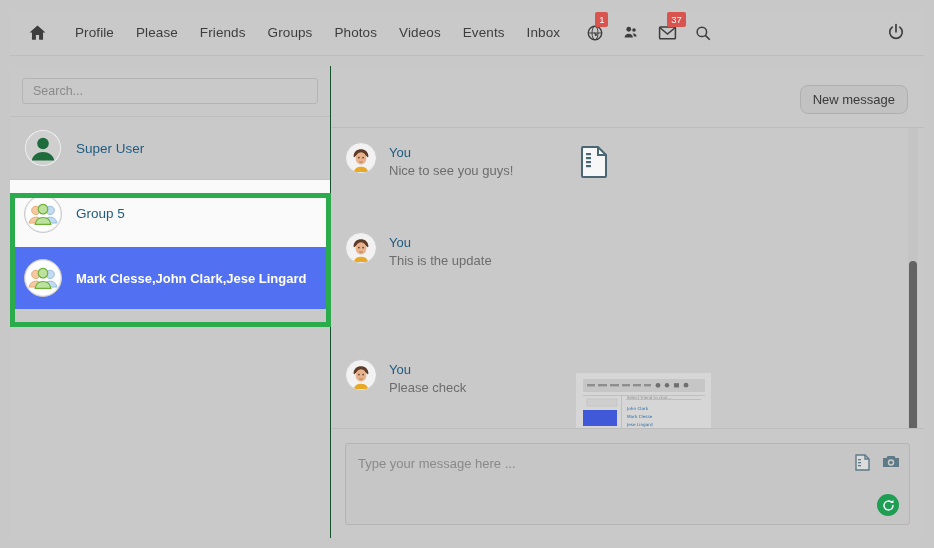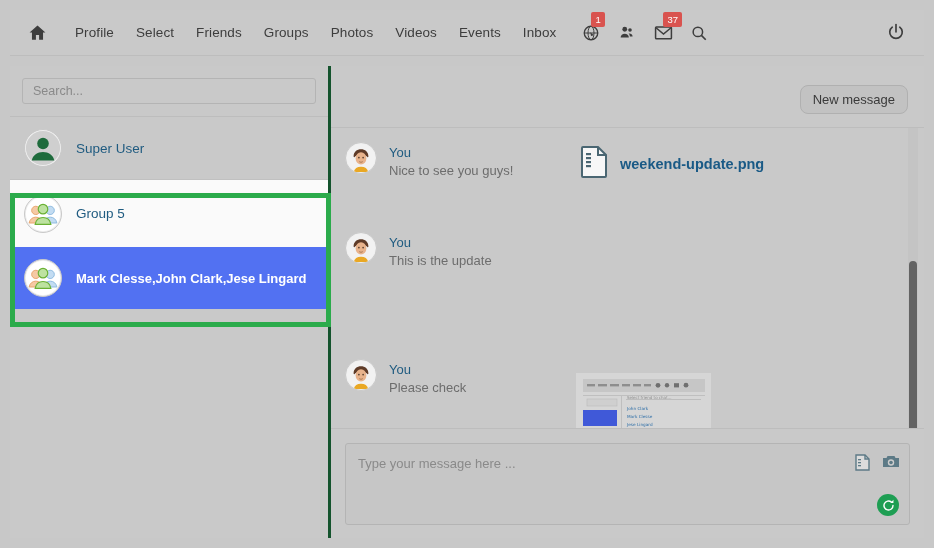--- a/index.html
+++ b/index.html
@@ -27,21 +27,21 @@
   .badge {
     position: absolute; top: -11px; left: 10px;
     background: #d9534f; color: #fff; font-size: 9.5px; line-height: 1;
     padding: 3px 4px 3px 4px; border-radius: 2px; font-weight: 400; min-width: 13px; text-align: center;
   }
   .power { position: absolute; right: 16px; top: 50%; transform: translateY(-50%); width: 22px; height: 22px; cursor: pointer; }
 
   
   .sidebar {
     position: absolute; left: 10px; top: 66px; width: 321px; height: 472px;
-    background: #c9c9c9; border-right: 3px solid #14532d;
+    background: #c9c9c9; border-right: 1px solid #14532d;
   }
   .search-wrap { padding: 12px; border-bottom: 1px solid #bdbdbd; }
   .search-input {
     width: 100%; height: 26px; background: #c9c9c9;
     border: 1px solid #b4b4b4; border-radius: 3px;
     font-size: 12.5px; color: #8a8a8a; padding: 0 10px;
     font-family: "Liberation Sans", sans-serif; outline: none;
   }
   .search-input::placeholder { color: #8a8a8a; }
 
@@ -141,21 +141,21 @@
 
 <div class="page">
 
   <div class="topbar">
     <div class="nav-home">
       <svg width="19" height="19" viewBox="0 0 24 24">
           <path fill="#3d3d3d" d="M12 3L2 12h3v9h5v-6h4v6h5v-9h3z"></path>
         </svg>
     </div>
     <span class="nav-link">Profile</span>
-    <span class="nav-link">Select</span>
+    <span class="nav-link">Please</span>
     <span class="nav-link">Friends</span>
     <span class="nav-link">Groups</span>
     <span class="nav-link">Photos</span>
     <span class="nav-link">Videos</span>
     <span class="nav-link">Events</span>
     <span class="nav-link">Inbox</span>
 
     <div class="nav-icons">
       <div class="nav-ico">
         <svg width="18" height="18" viewBox="0 0 24 24">
@@ -290,21 +290,20 @@
         <span>
           <svg width="27" height="32" viewBox="0 0 27 32">
             <path d="M2 1h15l8 8v21a1 1 0 0 1-1 1H2a1 1 0 0 1-1-1V2a1 1 0 0 1 1-1z" fill="#f7f7f7" stroke="#4a6672" stroke-width="2"></path>
             <path d="M17 1v8h8" fill="none" stroke="#4a6672" stroke-width="2"></path>
             <rect x="5" y="7" width="5" height="2.2" fill="#4a6672"></rect>
             <rect x="5" y="11" width="5" height="2.2" fill="#4a6672"></rect>
             <rect x="5" y="15" width="5" height="2.2" fill="#4a6672"></rect>
             <rect x="5" y="19" width="5" height="2.2" fill="#4a6672"></rect>
           </svg>
         </span>
-        <span class="attach-name">weekend-update.png</span>
       </div>
 
       <div class="msg" style="top:104px">
         <div class="avatar">
           <div class="avatar-circle">
             <svg width="30" height="30" viewBox="0 0 34 34">
                 <circle cx="17" cy="17" r="16" fill="#f2f2f2"></circle>
                 <path fill="#5e3b28" d="M8.6 15c0-5 3.9-8 8.4-8s8.4 3 8.4 8c0 1-.6 1.4-1.2.8-1.3-1.4-4-2.4-7.2-2.4s-5.9 1-7.2 2.4c-.6.6-1.2.2-1.2-.8z"></path>
                 <ellipse cx="17" cy="17.5" rx="6.1" ry="7" fill="#e8b38c"></ellipse>
                 <circle cx="14.6" cy="16.6" r=".9" fill="#4a3526"></circle>

